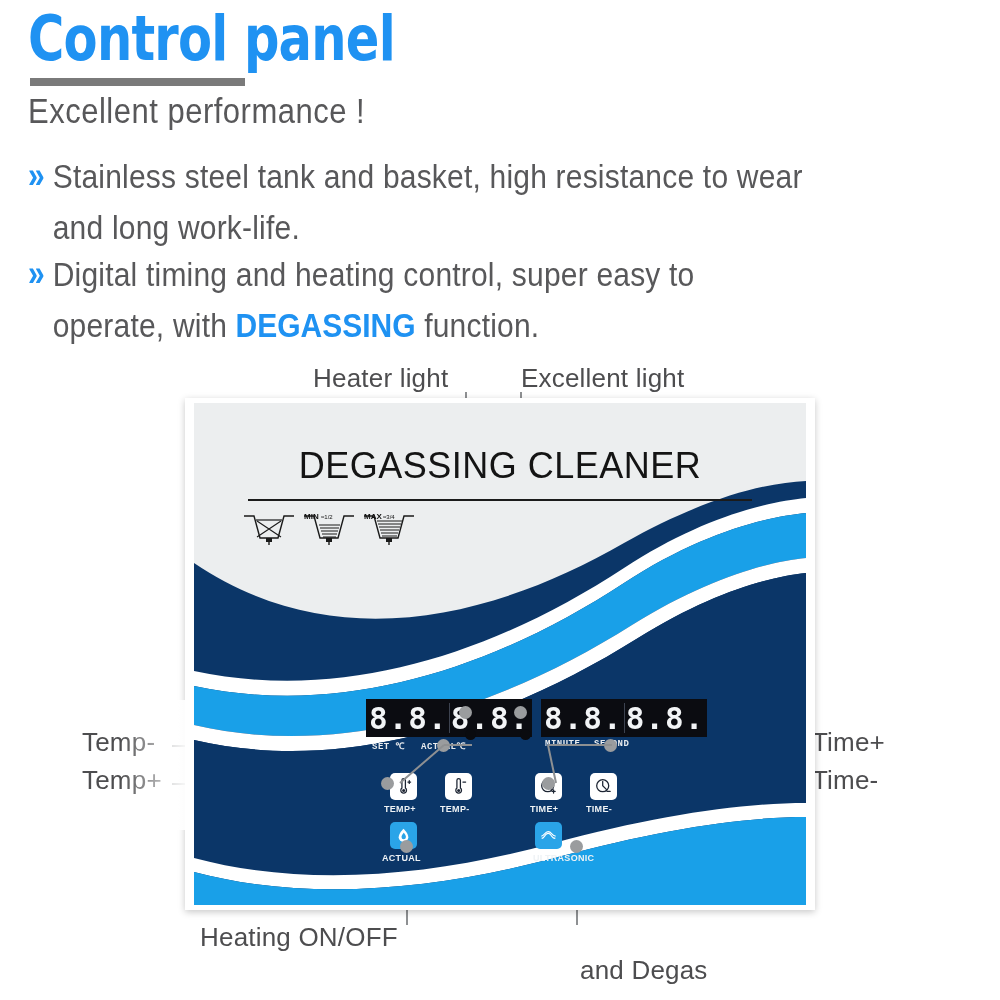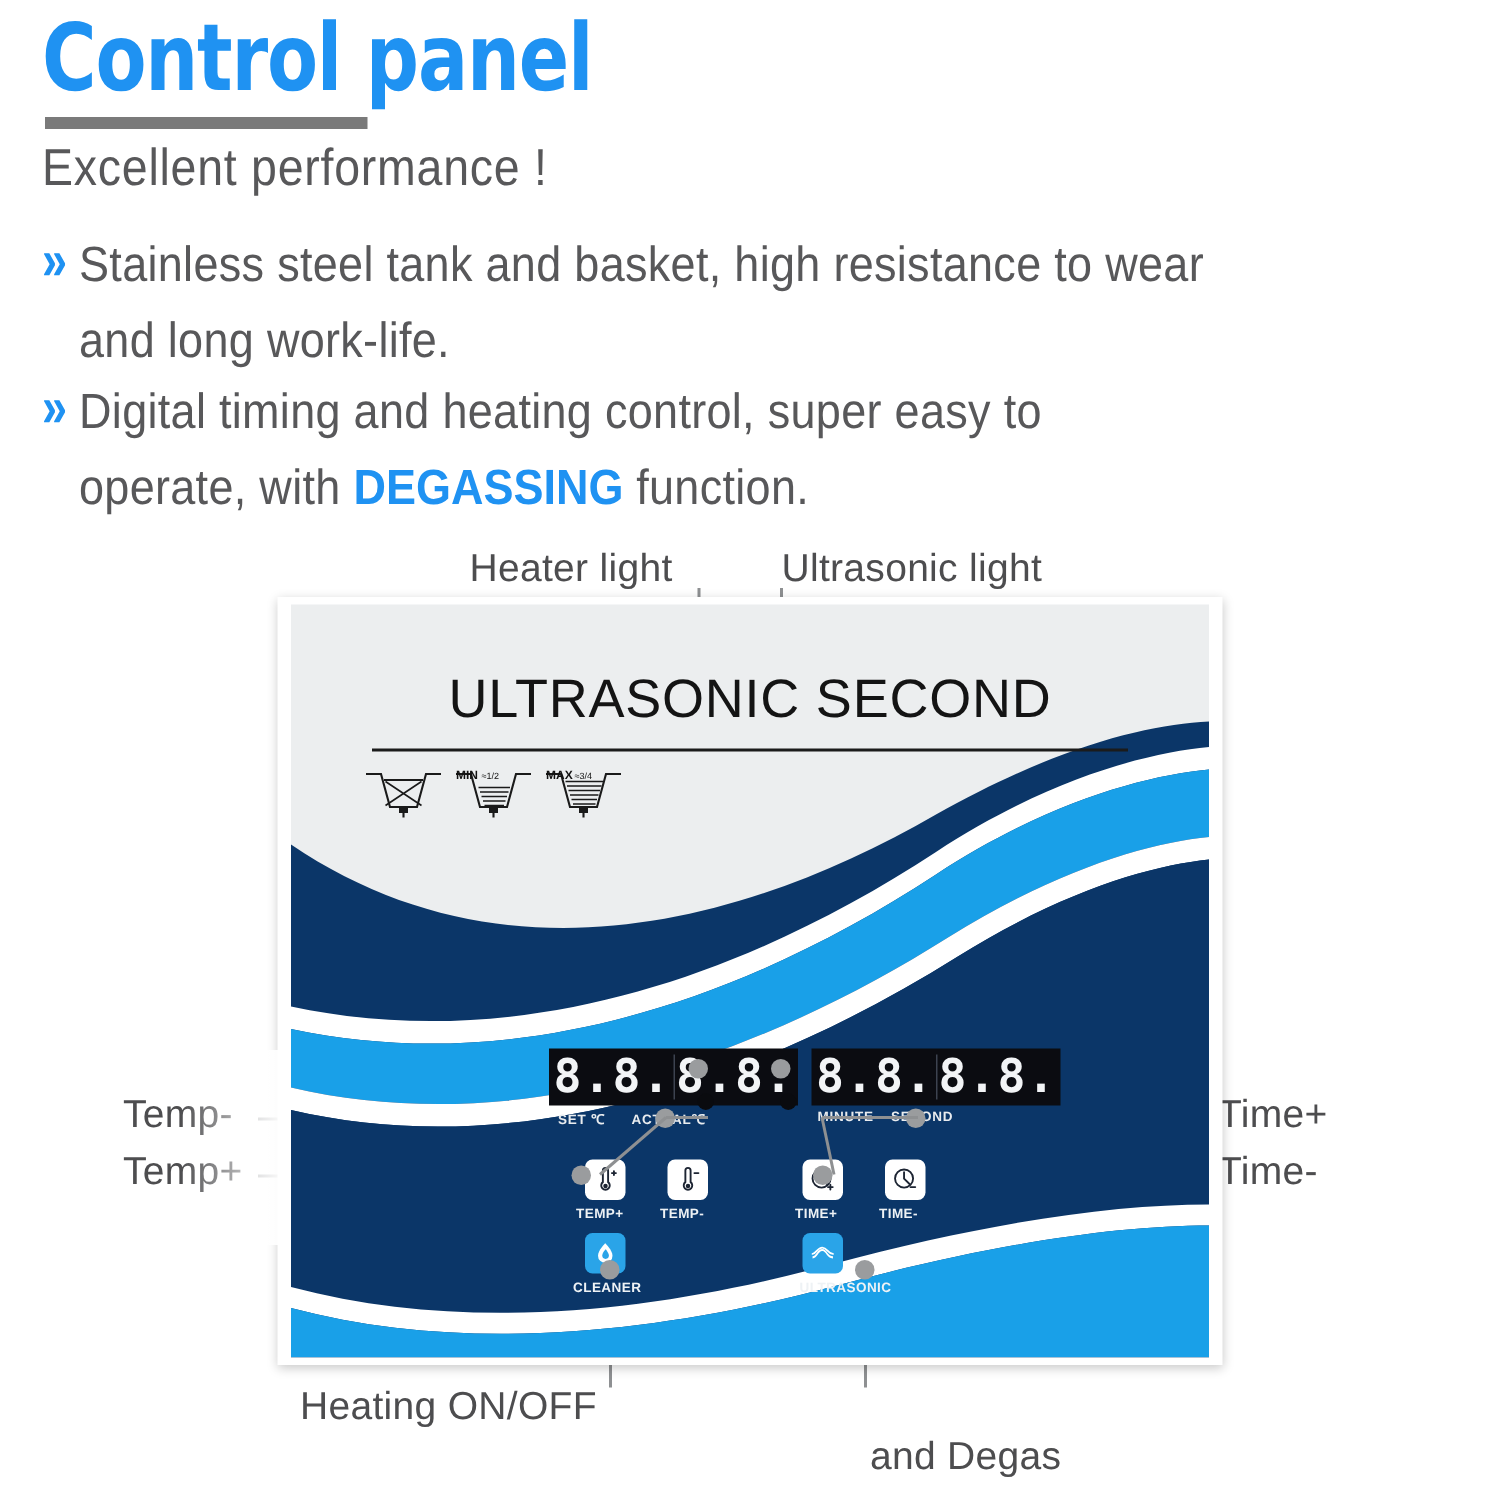--- a/index.html
+++ b/index.html
@@ -115,20 +115,21 @@
   .seg-div{
     width:1px;height:30px;background:#3d4350;margin:0 1px;
   }
   .disp-cap{
     position:absolute;
     font-size:9px;
     color:#e9ecef;
     letter-spacing:0.5px;
     white-space:nowrap;
     font-weight:bold;
+    font-family:Liberation Mono, monospace;
   }
 
   
   .led{
     position:absolute;width:11px;height:11px;border-radius:50%;
     background:#0a0b0f;
   }
 
   
   .btn{
@@ -183,21 +184,21 @@
 
   <div class="bullet-row" style="top:250px;">
     <span class="bullet-chev">»</span>
     <span class="bullet-text">
       <span>Digital timing and heating control, super easy to</span><br>
       <span>operate, with </span><b>DEGASSING</b><span> function.</span>
     </span>
   </div>
 
   <div class="cl-label" style="left:313px;top:363px;">Heater light</div>
-  <div class="cl-label" style="left:521px;top:363px;">Ultrasonic light</div>
+  <div class="cl-label" style="left:521px;top:363px;">Excellent light</div>
   <div class="cl-line-v" style="left:465px;top:392px;height:320px;"></div>
   <div class="cl-line-v" style="left:520px;top:392px;height:320px;"></div>
 
   <div class="cl-label" style="left:82px;top:727px;">Temp-</div>
   <div class="cl-label" style="left:82px;top:765px;">Temp+</div>
   <div class="cl-line-h" style="left:172px;top:745px;width:300px;"></div>
   <div class="cl-line-h" style="left:172px;top:783px;width:222px;"></div>
 
   <div class="cl-label" style="left:812px;top:727px;">Time+</div>
   <div class="cl-label" style="left:812px;top:765px;">Time-</div>
@@ -222,21 +223,21 @@
 
         <path d="M0,322 C150,357 306,305 438,222 C512,176 572,159 612,155 L612,170 C574,174 516,190 444,235 C308,320 150,372 0,337 Z" fill="#ffffff"></path>
 
         <path d="M0,337 C150,372 308,320 444,235 C516,190 574,174 612,170 L612,502 L0,502 Z" fill="#0b3668"></path>
 
         <path d="M0,455 C120,487 250,470 360,440 C460,413 545,400 612,400 L612,414 C548,414 464,427 364,454 C252,484 120,501 0,469 Z" fill="#ffffff"></path>
 
         <path d="M0,469 C120,501 252,484 364,454 C464,427 548,414 612,414 L612,502 L0,502 Z" fill="#19a0e8"></path>
       </svg>
 
-      <div class="brand">ULTRASONIC SECOND</div>
+      <div class="brand">DEGASSING CLEANER</div>
       <div class="brand-rule"></div>
 
       <svg class="tanks" viewBox="0 0 180 40">
         <g stroke="#1a1a1a" stroke-width="1.4" fill="none">
 
           <g>
             <path d="M2,8 L12,8 L18,30 L36,30 L42,8 L52,8"></path>
             <path d="M14,12 L40,12" stroke-width="1.2"></path>
             <path d="M15,13 L39,29 M39,13 L15,29" stroke-width="1.1"></path>
             <rect x="24" y="30" width="6" height="4" fill="#1a1a1a" stroke="none"></rect>
@@ -325,21 +326,21 @@
         </svg>
       </div>
       <div class="btn-cap" style="left:392px;top:401px;">TIME-</div>
 
       <div class="btn btn-b" style="left:196px;top:419px;">
         <svg width="17" height="17" viewBox="0 0 24 24">
           <path d="M12,2.6 C12,2.6 5.2,9.2 5.2,14.3 a6.8,6.8 0 0 0 13.6,0 C18.8,9.2 12,2.6 12,2.6 Z" fill="#ffffff"></path>
           <path d="M12.4,8.2 C12.4,8.2 9.2,11.4 9.2,14.2 a3.1,3.1 0 0 0 6.2,0 C15.4,11.6 12.4,8.2 12.4,8.2 Z" fill="#2aa4e8"></path>
         </svg>
       </div>
-      <div class="btn-cap" style="left:188px;top:450px;">CLEANER</div>
+      <div class="btn-cap" style="left:188px;top:450px;">ACTUAL</div>
 
       <div class="btn btn-b" style="left:341px;top:419px;">
         <svg width="19" height="19" viewBox="0 0 24 24">
           <path d="M3.4,14.6 C6.4,14.6 7.4,8.4 11.6,8.4 C15.4,8.4 16.2,14.6 20.6,14.6 L20.6,16.4 C15.4,16.4 15,10.2 11.6,10.2 C8.2,10.2 7.4,16.4 3.4,16.4 Z" fill="#ffffff"></path>
           <path d="M3.4,12.6 C6.2,12.6 7.6,7.2 11.6,7.2 C15.8,7.2 16.6,12.6 20.6,12.6" fill="none" stroke="#ffffff" stroke-width="1.5" stroke-linecap="round"></path>
         </svg>
       </div>
       <div class="btn-cap" style="left:339px;top:450px;">ULTRASONIC</div>
 
     </div>

